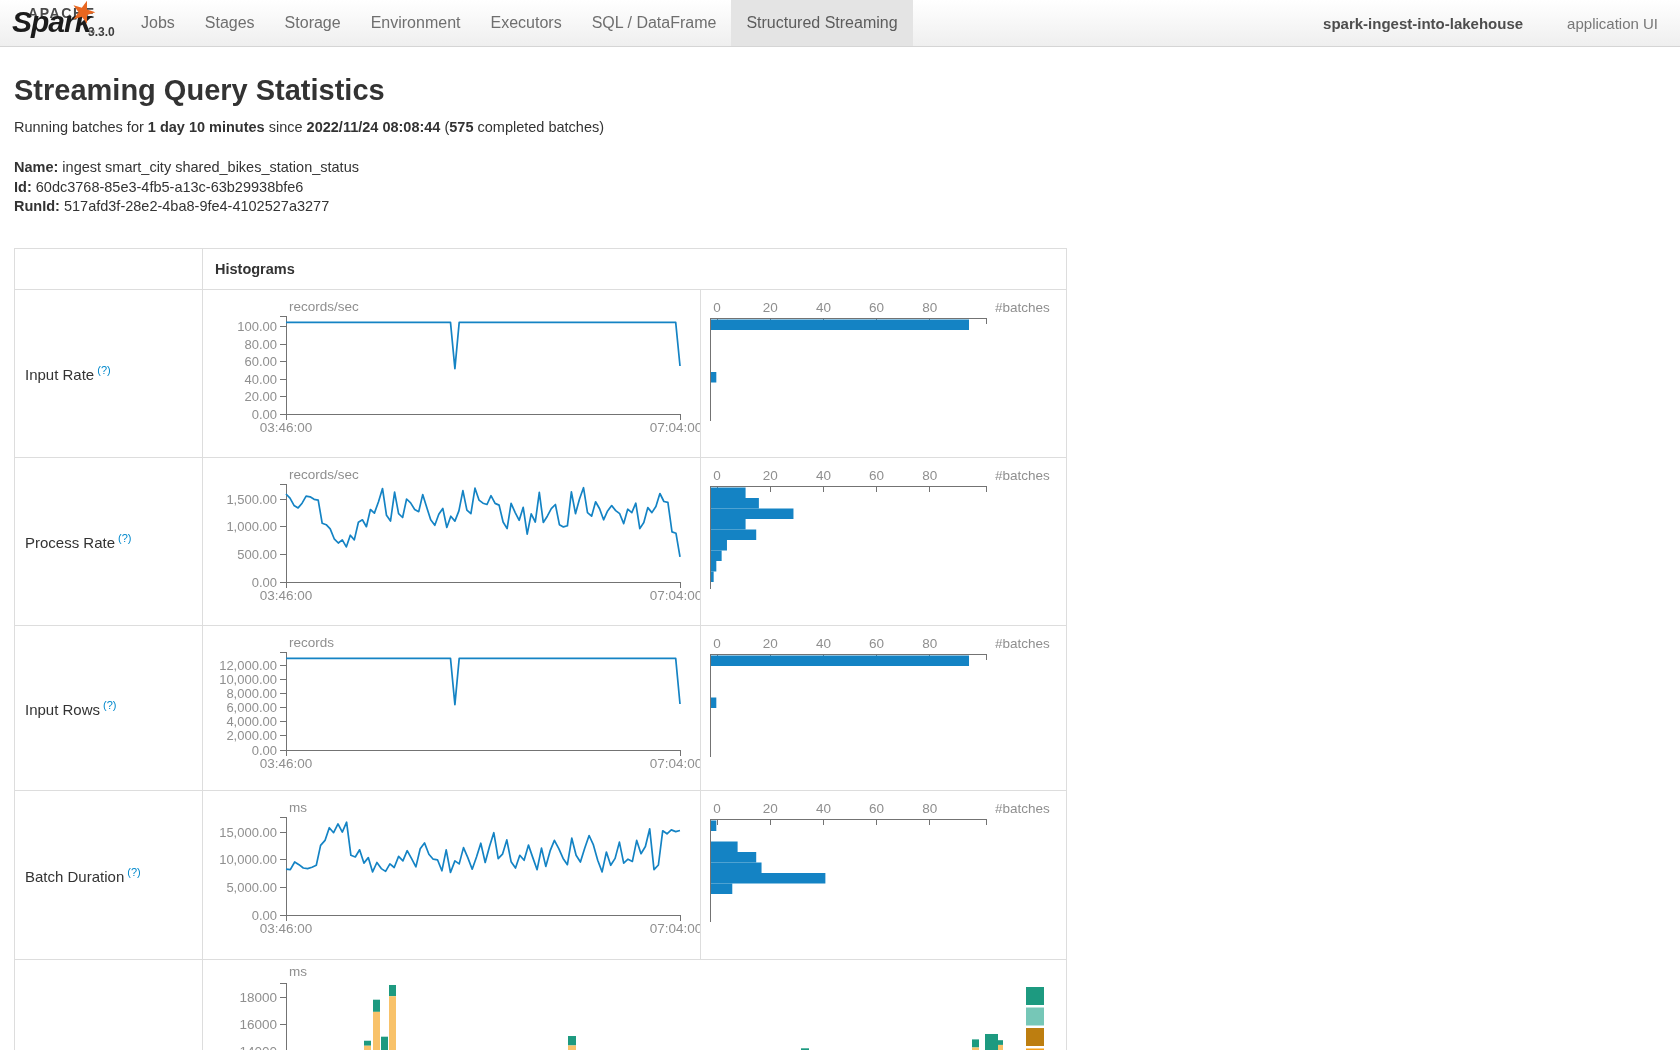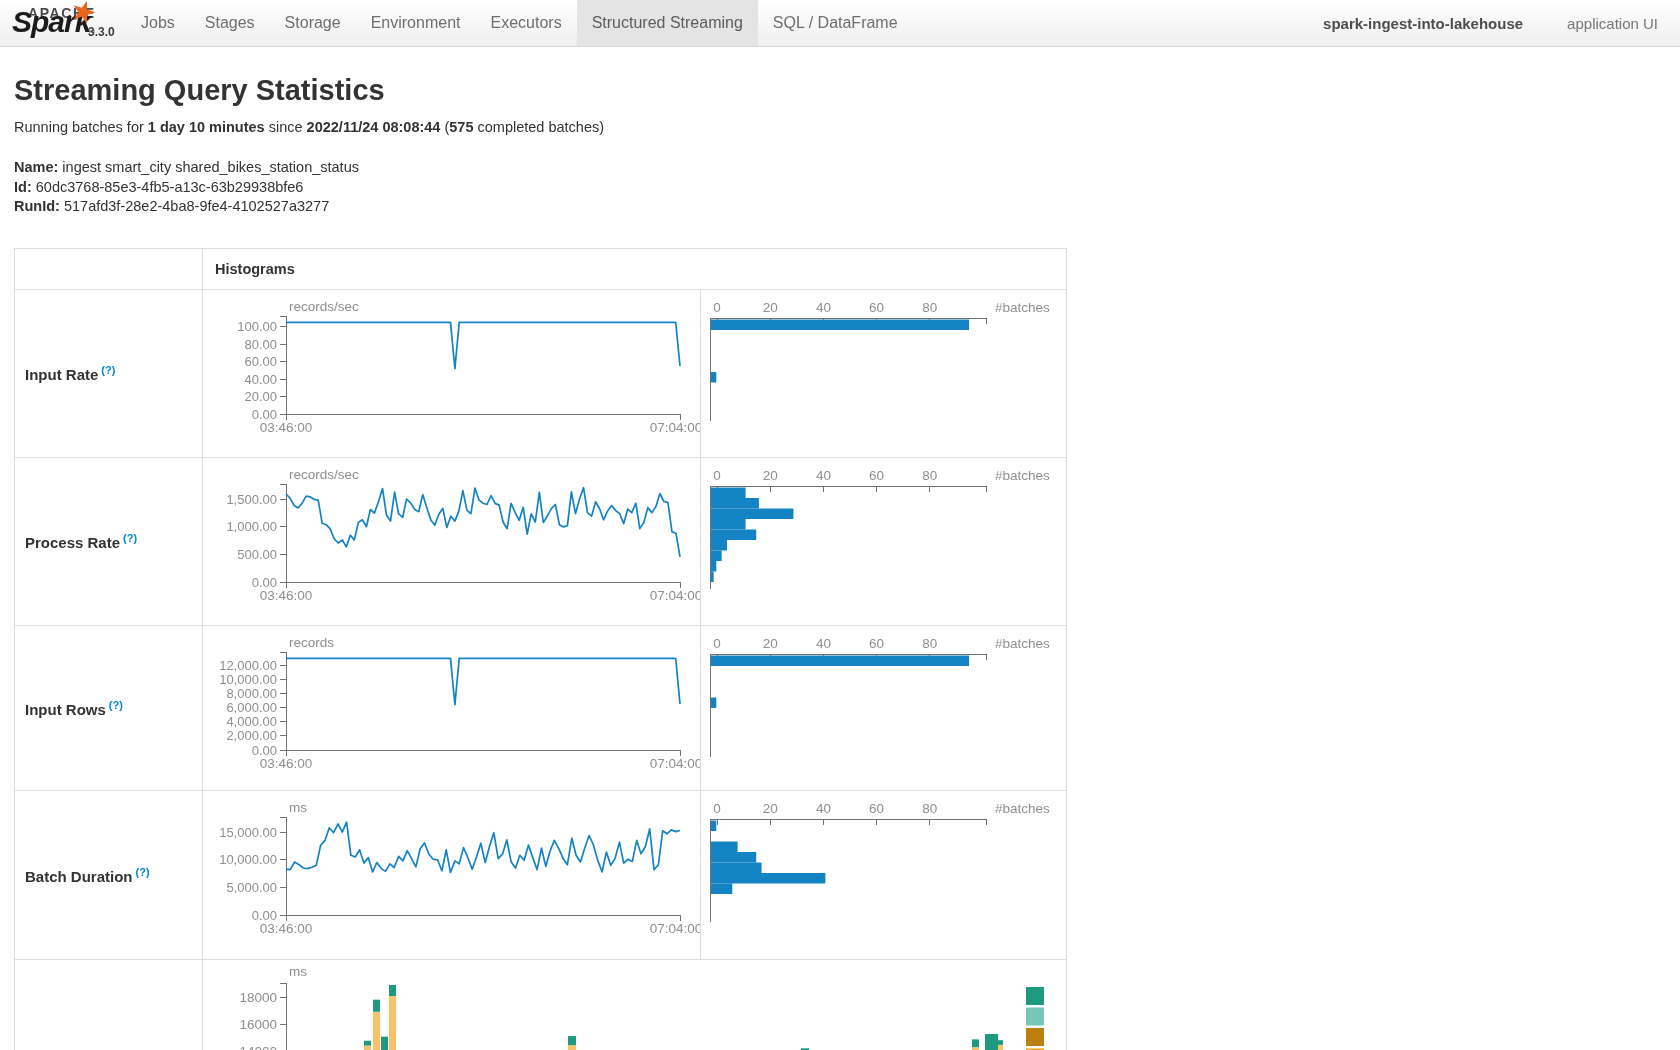--- a/index.html
+++ b/index.html
@@ -30,21 +30,21 @@
 
   
   .tbl{position:absolute;left:14px;top:248px;width:1051px;border:1px solid #ddd;border-bottom:none;}
   .trow{display:flex;border-bottom:1px solid #ddd;box-sizing:border-box;}
   .c1{width:188px;border-right:1px solid #ddd;box-sizing:border-box;position:relative;
       display:flex;align-items:center;padding-left:10px;}
   .c2{width:498px;border-right:1px solid #ddd;box-sizing:border-box;position:relative;}
   .c3{flex:1;position:relative;}
   .c2full{flex:1;position:relative;}
   .hcell{font-size:14.5px;font-weight:bold;padding:12px 0 0 12px;align-items:flex-start;display:block;}
-  .rowlabel{font-size:15px;font-weight:bold;color:#333;white-space:nowrap;}
+  .rowlabel{font-size:15px;font-weight:normal;color:#333;white-space:nowrap;}
   .rowlabel sup{font-size:11px;margin-left:3px;}
   .rowlabel sup a{color:#0088cc;text-decoration:none;}
   svg{display:block;}
   svg text{font-family:"Liberation Sans",sans-serif;}
 </style>
 </head>
 <body>
 
 <div id="page">
 
@@ -55,22 +55,22 @@
       <span class="star">★</span>
       <span class="tm">™</span>
     </div>
     <span class="version">3.3.0</span>
     <ul class="tabs" id="tabs">
         <li class="tab">Jobs</li>
         <li class="tab">Stages</li>
         <li class="tab">Storage</li>
         <li class="tab">Environment</li>
         <li class="tab">Executors</li>
+        <li class="tab">SQL / DataFrame</li>
         <li class="tab active">Structured Streaming</li>
-        <li class="tab">SQL / DataFrame</li>
       </ul>
     <div class="app-title">
       <b>spark-ingest-into-lakehouse</b>
       <span>application UI</span>
     </div>
   </div>
 
   <div class="h2">Streaming Query Statistics</div>
   <div class="running" id="running"><span>Running batches for </span><b>1 day 10 minutes</b><span> since </span><b>2022/11/24 08:08:44</b><span> (</span><b>575</b><span> completed batches)</span></div>
   <div class="meta" id="meta">

